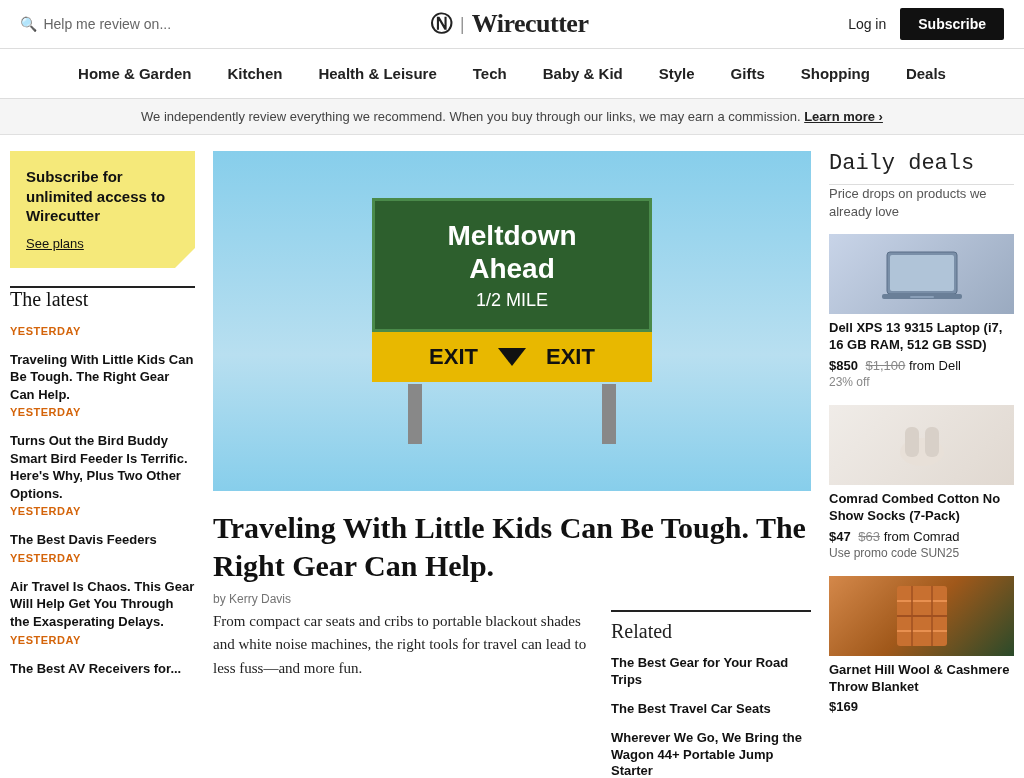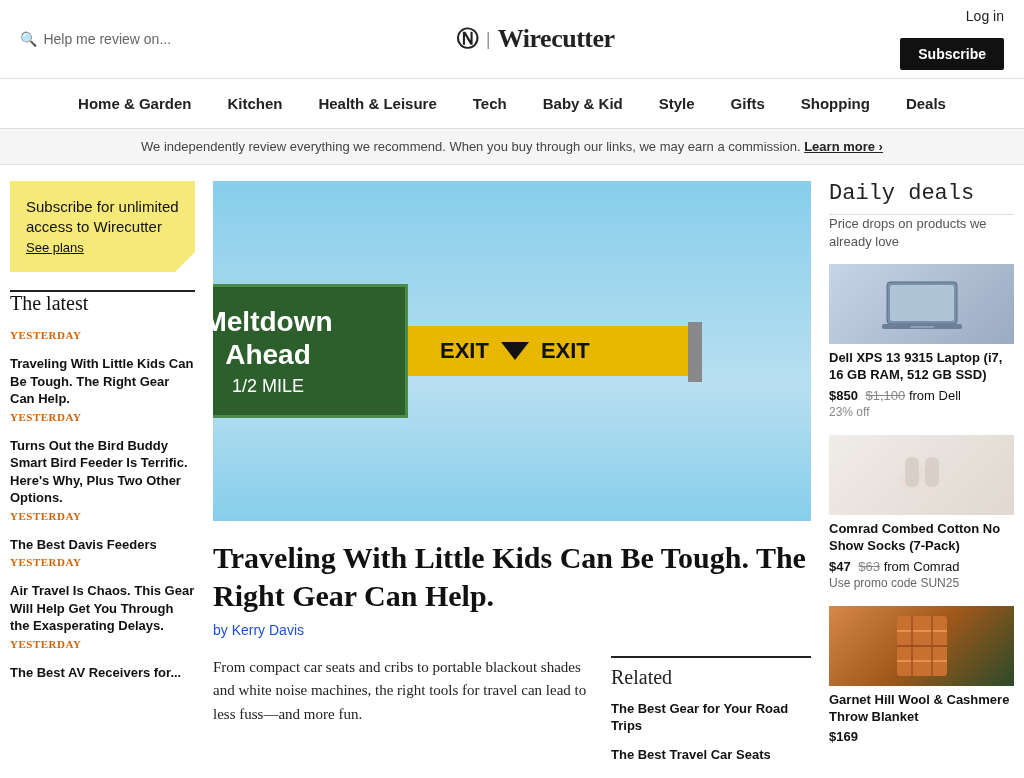--- a/index.html
+++ b/index.html
@@ -36,25 +36,24 @@
       font-size: 22px;
       font-family: 'Times New Roman', serif;
     }
     .logo-divider {
       font-size: 18px;
       color: #888;
       margin: 0 2px;
     }
     .header-right {
       display: flex;
-      align-items: flex-end;
+      align-items: center;
       gap: 14px;
       font-family: Arial, sans-serif;
       font-size: 14px;
-      flex-direction: column;
     }
     .btn-subscribe {
       background: #111;
       color: #fff;
       padding: 8px 18px;
       border: none;
       font-family: Arial, sans-serif;
       font-size: 14px;
       font-weight: bold;
       cursor: pointer;
@@ -121,24 +120,24 @@
       right: 0;
       width: 0;
       height: 0;
       border-style: solid;
       border-width: 0 0 20px 20px;
       border-color: transparent transparent #fff transparent;
     }
     .subscribe-box-title {
       font-family: Arial, sans-serif;
       font-size: 15px;
-      font-weight: normal;
+      font-weight: bold;
       color: #111;
       line-height: 1.3;
-      margin-bottom: 4px;
+      margin-bottom: 10px;
     }
     .subscribe-box-link {
       color: #111;
       font-family: Arial, sans-serif;
       font-size: 13px;
       text-decoration: underline;
     }
     .latest-section { border-top: 2px solid #222; }
     .latest-title {
       font-size: 20px;
@@ -150,21 +149,21 @@
     .latest-item { margin-bottom: 14px; }
     .latest-item-title {
       font-family: Arial, sans-serif;
       font-size: 13px;
       font-weight: bold;
       color: #111;
       line-height: 1.35;
       margin-bottom: 3px;
     }
     .latest-item-date {
-      font-family: Liberation Serif, serif;
+      font-family: Liberation Sans, sans-serif;
       font-size: 11px;
       color: #d4640a;
       font-weight: bold;
       letter-spacing: 0.5px;
     }
 
     
     .center-content {
       flex: 1;
       min-width: 0;
@@ -175,21 +174,21 @@
       background: linear-gradient(180deg, #87ceeb 0%, #b8dff0 60%, #87ceeb 100%);
       position: relative;
       overflow: hidden;
       margin-bottom: 18px;
       display: flex;
       align-items: center;
       justify-content: center;
     }
     .sign-container {
       display: flex;
-      flex-direction: row;
+      flex-direction: column;
       align-items: center;
       position: relative;
     }
     .sign-green {
       background: #2d5f2d;
       color: #fff;
       padding: 18px 32px;
       text-align: center;
       font-family: 'Highway Gothic', 'Arial Narrow', Arial, sans-serif;
       font-size: 28px;
@@ -207,22 +206,22 @@
       background: #e8b800;
       color: #111;
       padding: 12px 32px;
       text-align: center;
       font-family: 'Highway Gothic', 'Arial Narrow', Arial, sans-serif;
       font-size: 22px;
       font-weight: bold;
       min-width: 280px;
       display: flex;
       align-items: center;
-      justify-content: flex-start;
-      gap: 12px;
+      justify-content: center;
+      gap: 20px;
     }
     .sign-posts {
       display: flex;
       gap: 180px;
       margin-top: 2px;
     }
     .sign-post {
       width: 14px;
       height: 60px;
       background: #888;
@@ -230,23 +229,23 @@
     .hero-title {
       font-family: Georgia, 'Times New Roman', serif;
       font-size: 30px;
       font-weight: bold;
       line-height: 1.25;
       color: #111;
       margin-bottom: 8px;
     }
     .hero-author {
       font-family: Arial, sans-serif;
-      font-size: 14px;
-      color: #1d4ed8;
-      margin-bottom: 18px;
+      font-size: 12px;
+      color: #737373;
+      margin-bottom: 4px;
     }
     .hero-body-grid {
       display: flex;
       gap: 24px;
     }
     .hero-description {
       font-family: Georgia, serif;
       font-size: 15px;
       line-height: 1.55;
       color: #222;

